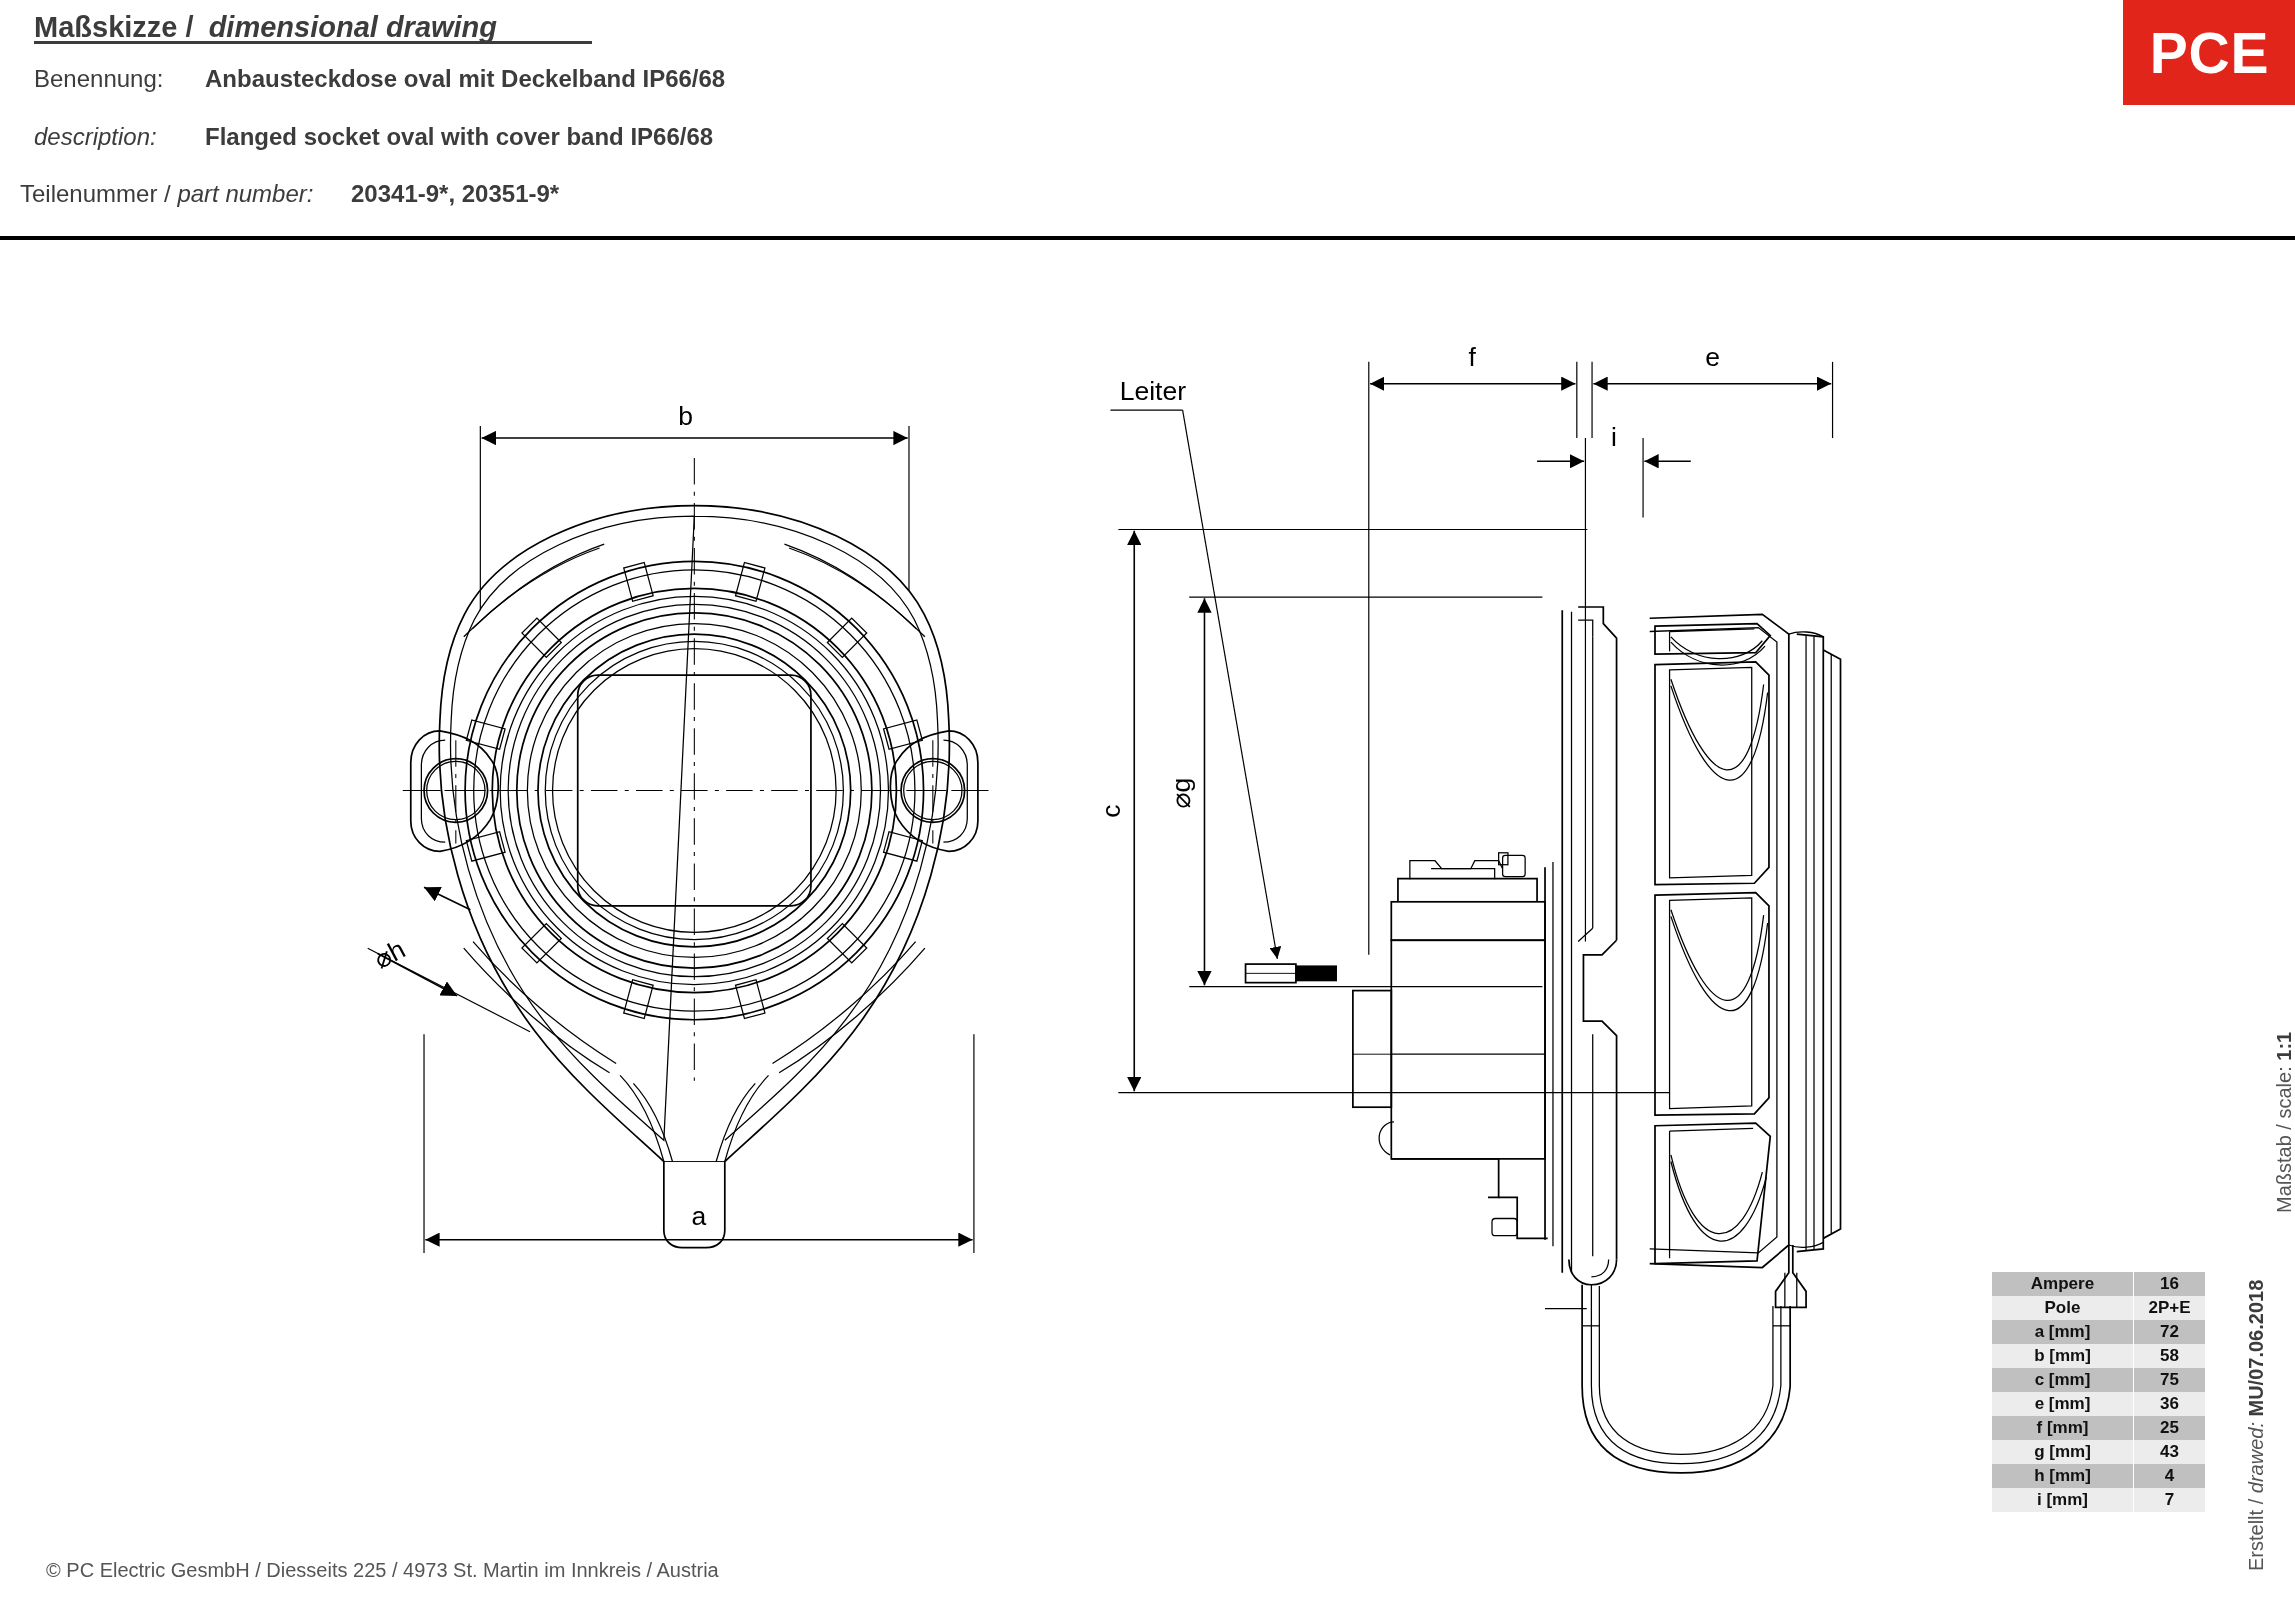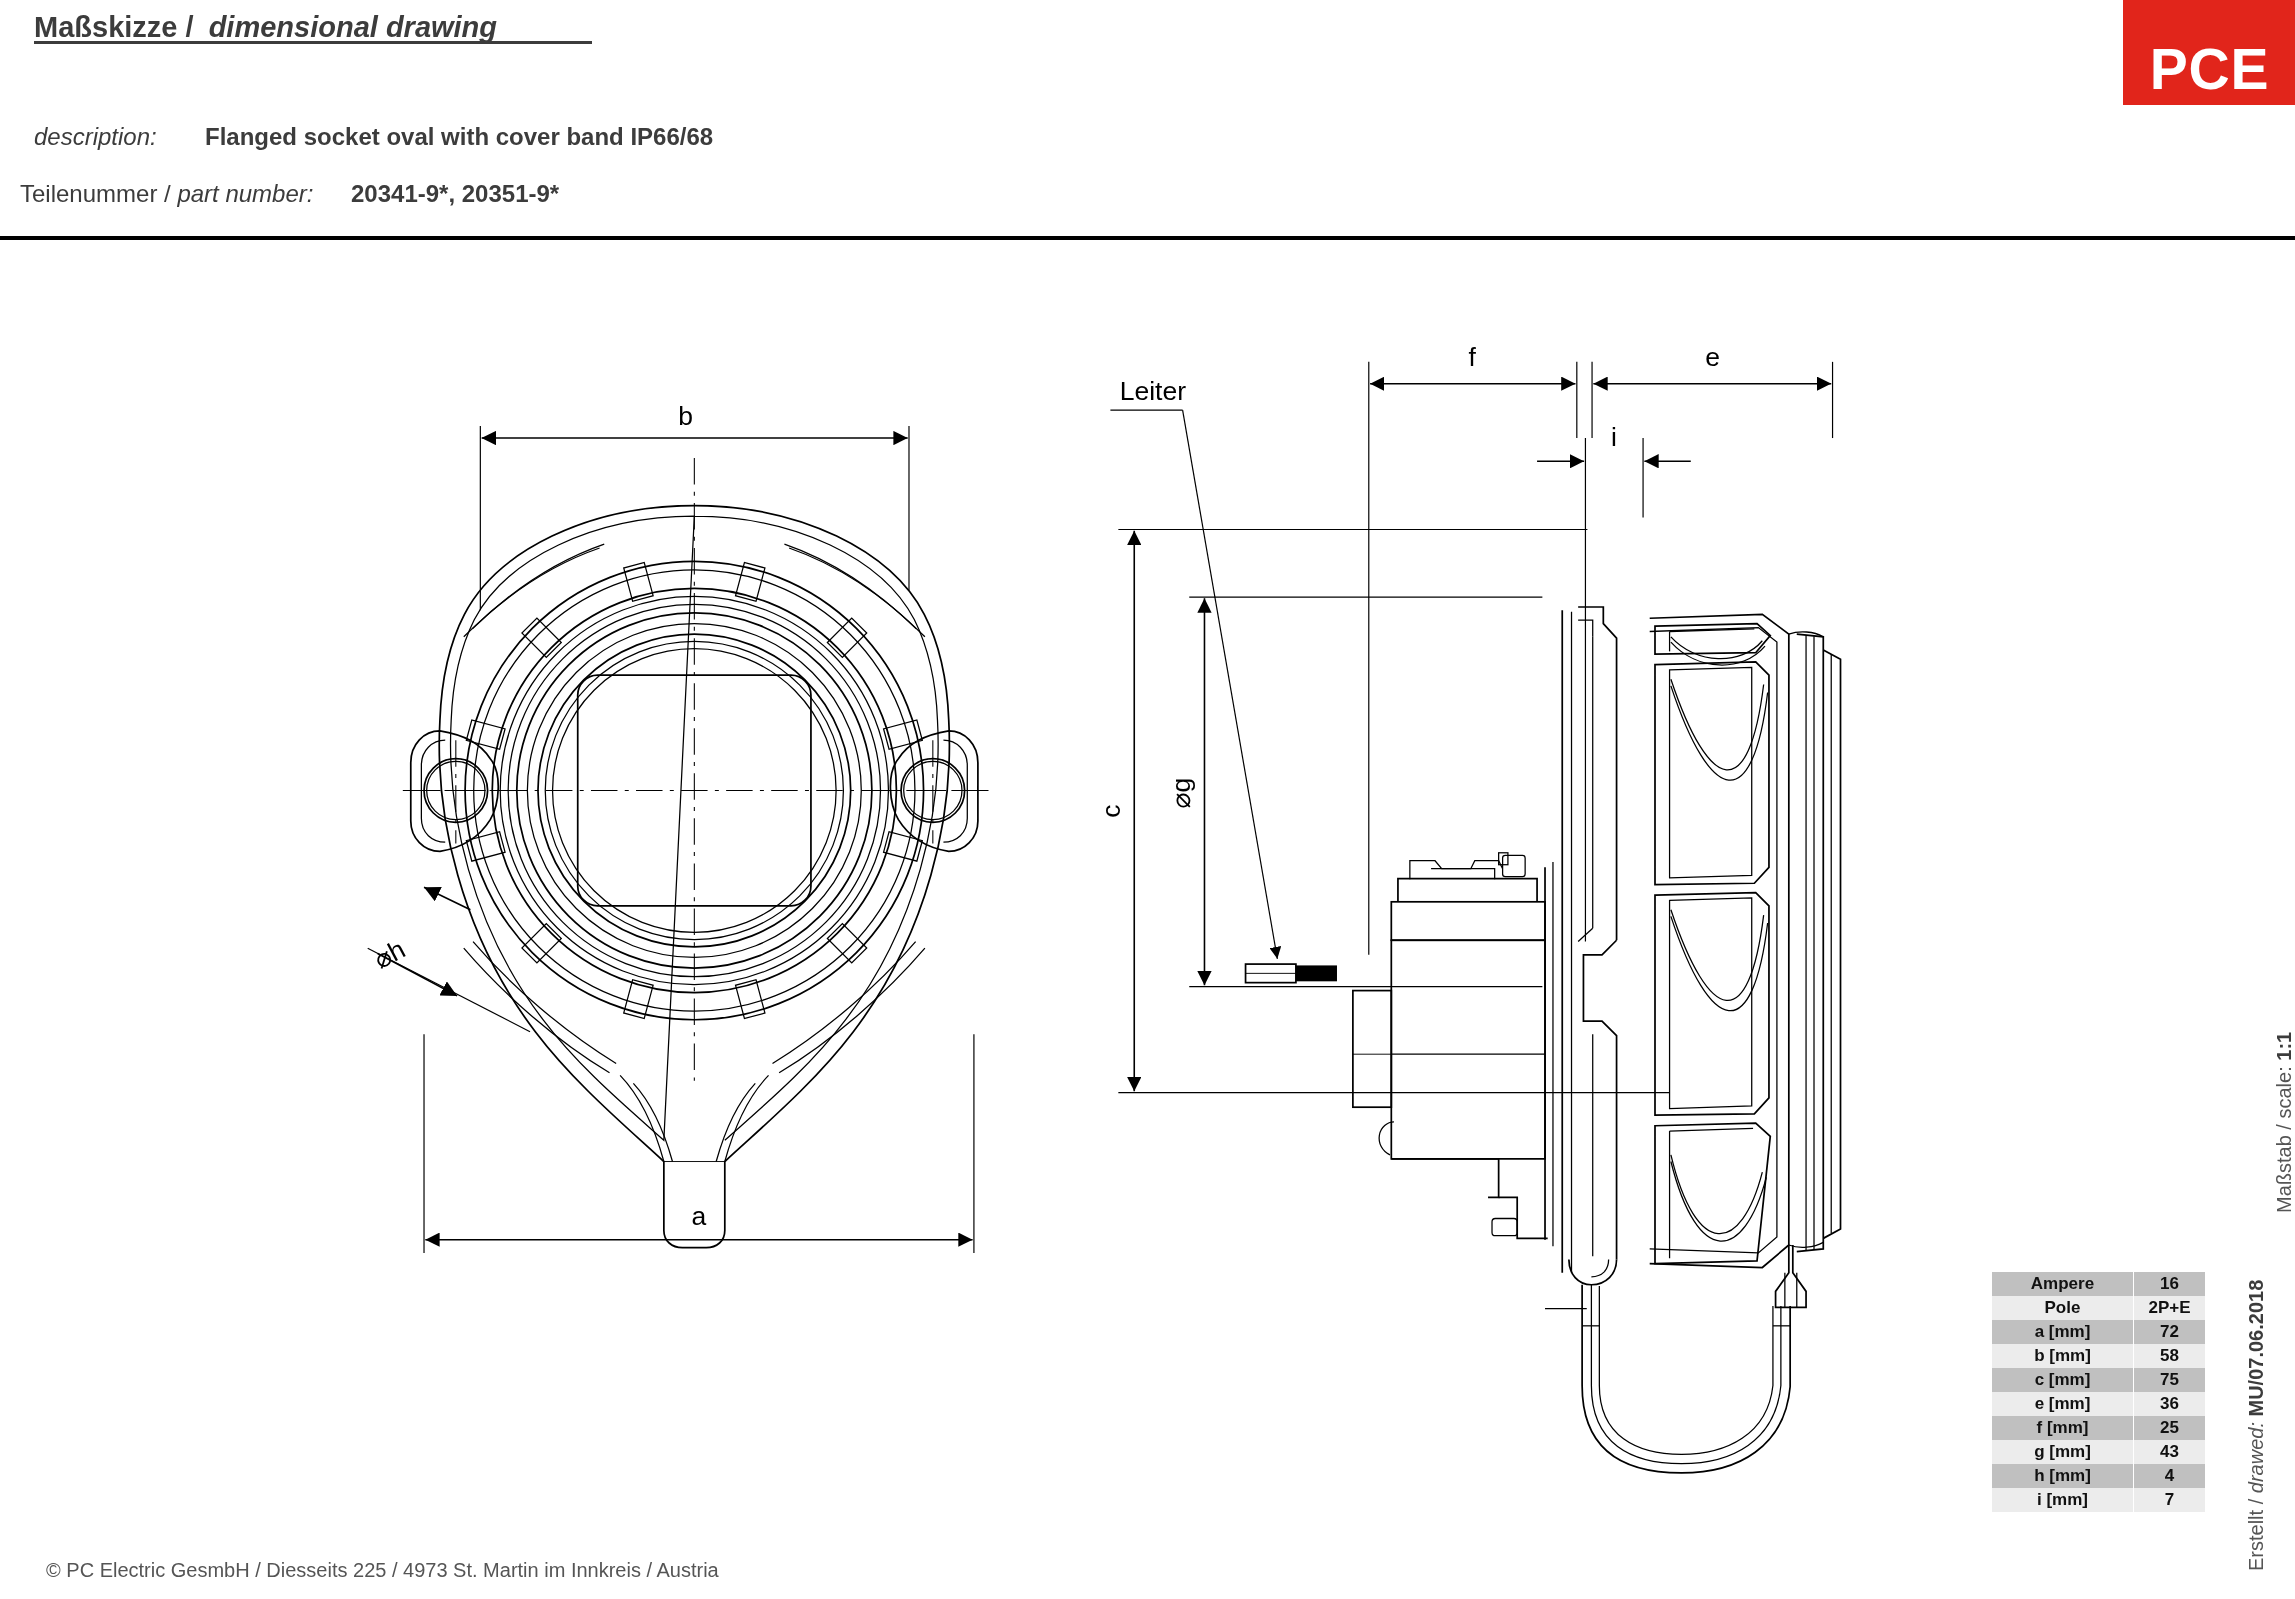--- a/index.html
+++ b/index.html
@@ -54,21 +54,20 @@
     width: 173px; height: 105px;
     background: #e1251b;
   }
   #pce-logo-text {
     position: absolute; left: 0; top: 0;
     width: 100%; height: 100%;
     display: flex; align-items: center; justify-content: center;
     color: #ffffff; font-size: 57px; font-weight: bold;
     letter-spacing: 0.7px;
     font-family: "Liberation Sans", sans-serif;
-    margin-top: 16px;
   }
 
   
   #footer-text {
     position: absolute; left: 46px; top: 1559px;
     font-size: 20px; color: #555555; white-space: nowrap;
   }
 
   
   .vtext {
@@ -105,20 +104,23 @@
   #drawing svg { display: block; }
 </style>
 </head>
 <body>
 
 <div id="header">
 
   <div id="doc-title"><span>Maßskizze</span><span> / </span><span class="ital">dimensional drawing</span></div>
   <div id="doc-title-underline"></div>
 
+  <div class="hdr-row" id="hdr-benennung">
+    <span class="hdr-label">Benennung:</span><span class="hdr-value">Anbausteckdose oval mit Deckelband IP66/68</span>
+  </div>
 
   <div class="hdr-row" id="hdr-description">
     <span class="hdr-label ital">description:</span><span class="hdr-value">Flanged socket oval with cover band IP66/68</span>
   </div>
 
   <div class="hdr-row" id="hdr-partnumber">
     <span class="hdr-label">Teilenummer / <i>part number:</i></span><span class="hdr-value">20341-9*, 20351-9*</span>
   </div>
 
   <div id="header-rule"></div>

